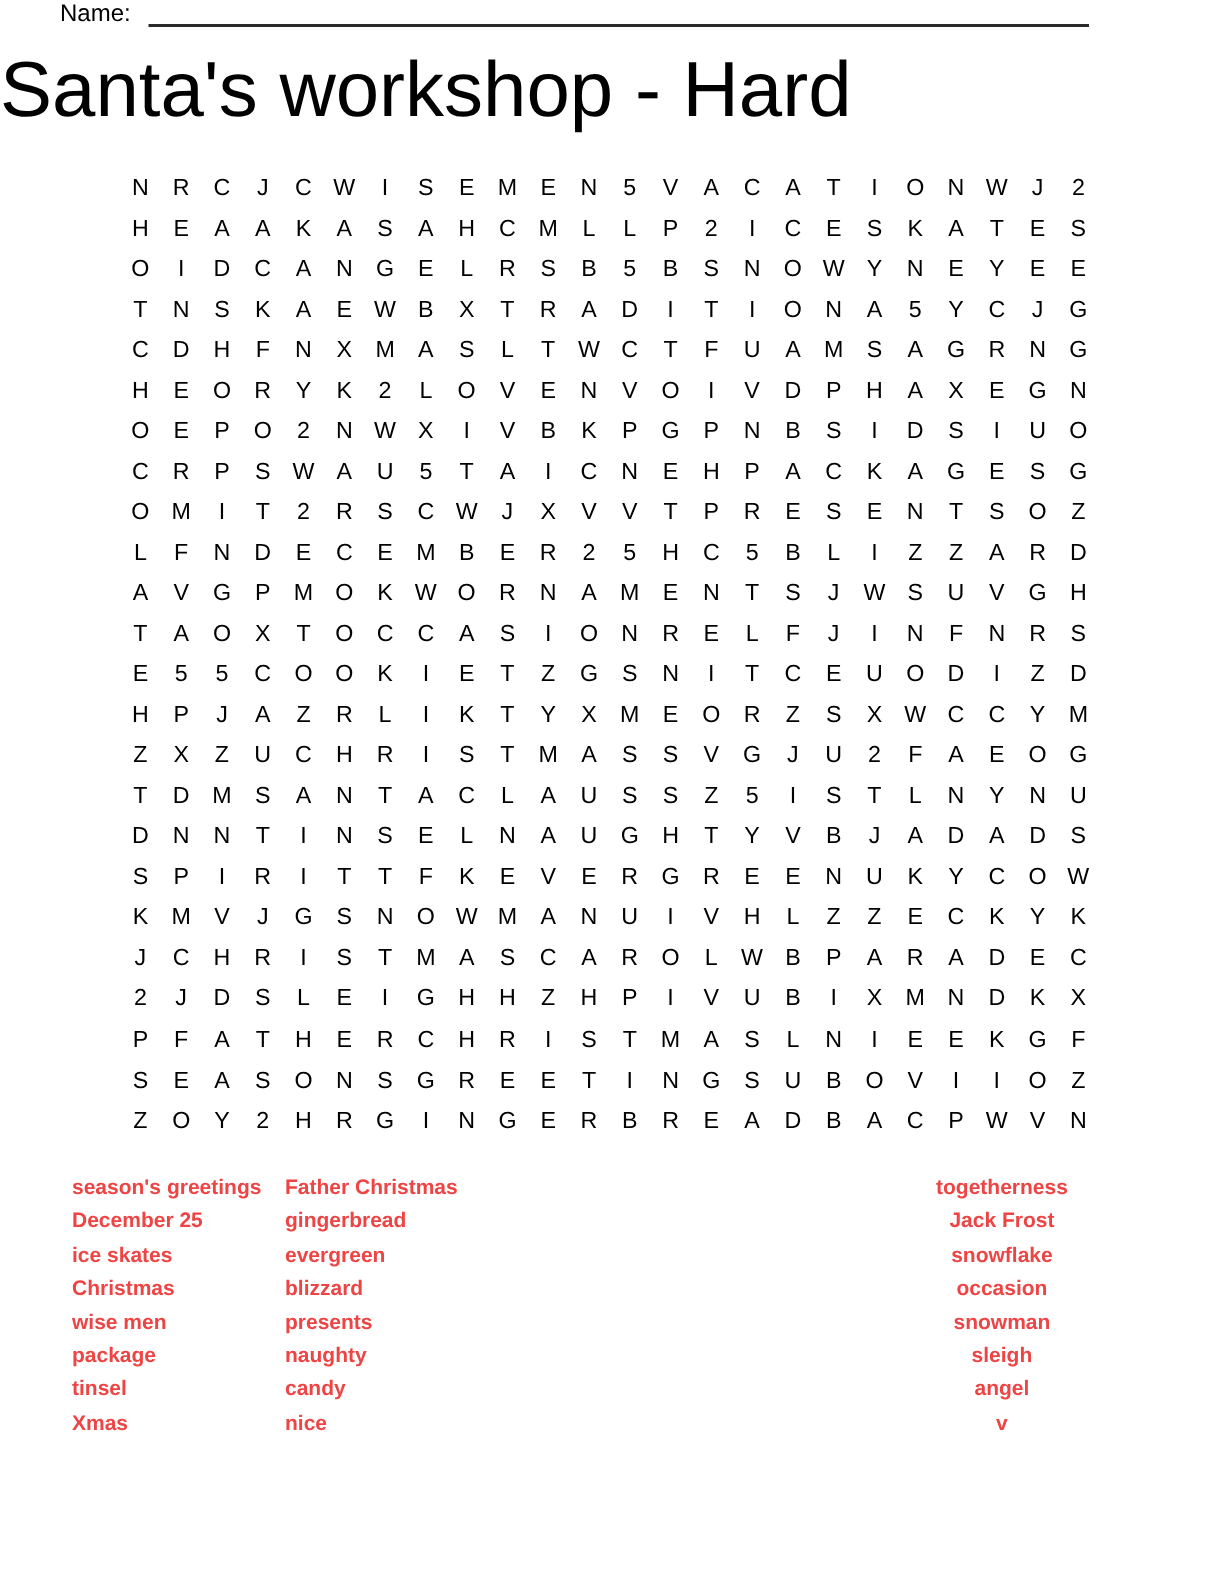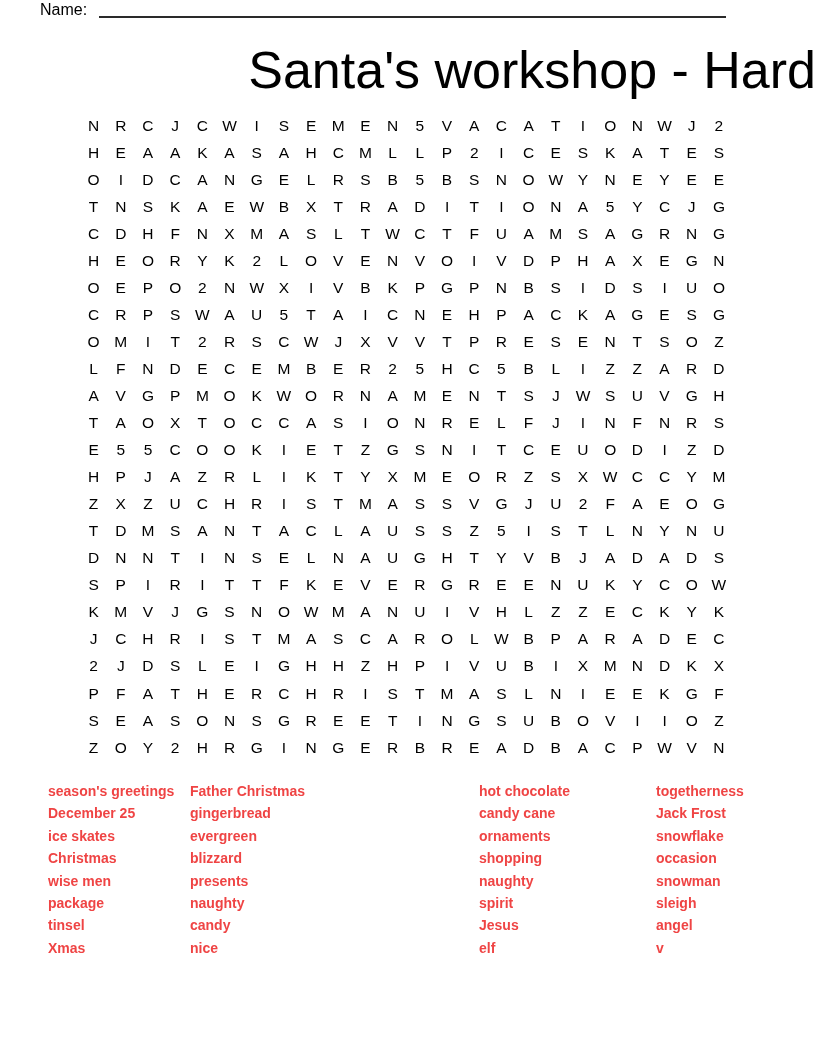--- a/index.html
+++ b/index.html
@@ -20,22 +20,22 @@
     font-size: 16px; line-height: 18px; color: #000000;
   }
   .name-line {
     position: absolute; left: 59px; top: -1px;
     width: 627px; height: 18px;
     border-bottom: 2px solid #2a2a2a;
   }
 
   
   .title {
-    position: absolute; left: 0; top: 40px; width: 816px;
-    text-align: right;
+    position: absolute; left: 0; top: 30px; width: 816px;
+    text-align: left;
     font-size: 52px; line-height: 60px;
     font-weight: 400;
     color: #000000;
     letter-spacing: 0px;
   }
 
   
   .word-grid {
     position: absolute; left: 80px; top: 112px;
     display: grid;
@@ -49,21 +49,21 @@
     color: #000000;
   }
 
   
   .word-list { position: absolute; left: 0; top: 780px; width: 816px; height: 185px; }
   .word-col { position: absolute; top: 0; }
   .word-col.c0 { left: 48px; }
   .word-col.c1 { left: 190px; }
   .word-col.c2 { left: 336px; }
   .word-col.c3 { left: 479px; }
-  .word-col.c4 { left: 656px; }
+  .word-col.c4 { left: 624px; text-align: center; }
   .word-item {
     font-size: 14px;
     line-height: 22.4px;
     color: #ef4444;
     white-space: nowrap;
     font-weight: bold;
   }
 </style>
 </head>
 <body>
@@ -670,30 +670,20 @@
       <div class="word-col c1">
         <div class="word-item">Father Christmas</div>
         <div class="word-item">gingerbread</div>
         <div class="word-item">evergreen</div>
         <div class="word-item">blizzard</div>
         <div class="word-item">presents</div>
         <div class="word-item">naughty</div>
         <div class="word-item">candy</div>
         <div class="word-item">nice</div>
       </div>
-      <div class="word-col c3">
-        <div class="word-item">hot chocolate</div>
-        <div class="word-item">candy cane</div>
-        <div class="word-item">ornaments</div>
-        <div class="word-item">shopping</div>
-        <div class="word-item">naughty</div>
-        <div class="word-item">spirit</div>
-        <div class="word-item">Jesus</div>
-        <div class="word-item">elf</div>
-      </div>
       <div class="word-col c4">
         <div class="word-item">togetherness</div>
         <div class="word-item">Jack Frost</div>
         <div class="word-item">snowflake</div>
         <div class="word-item">occasion</div>
         <div class="word-item">snowman</div>
         <div class="word-item">sleigh</div>
         <div class="word-item">angel</div>
         <div class="word-item">v</div>
       </div>

